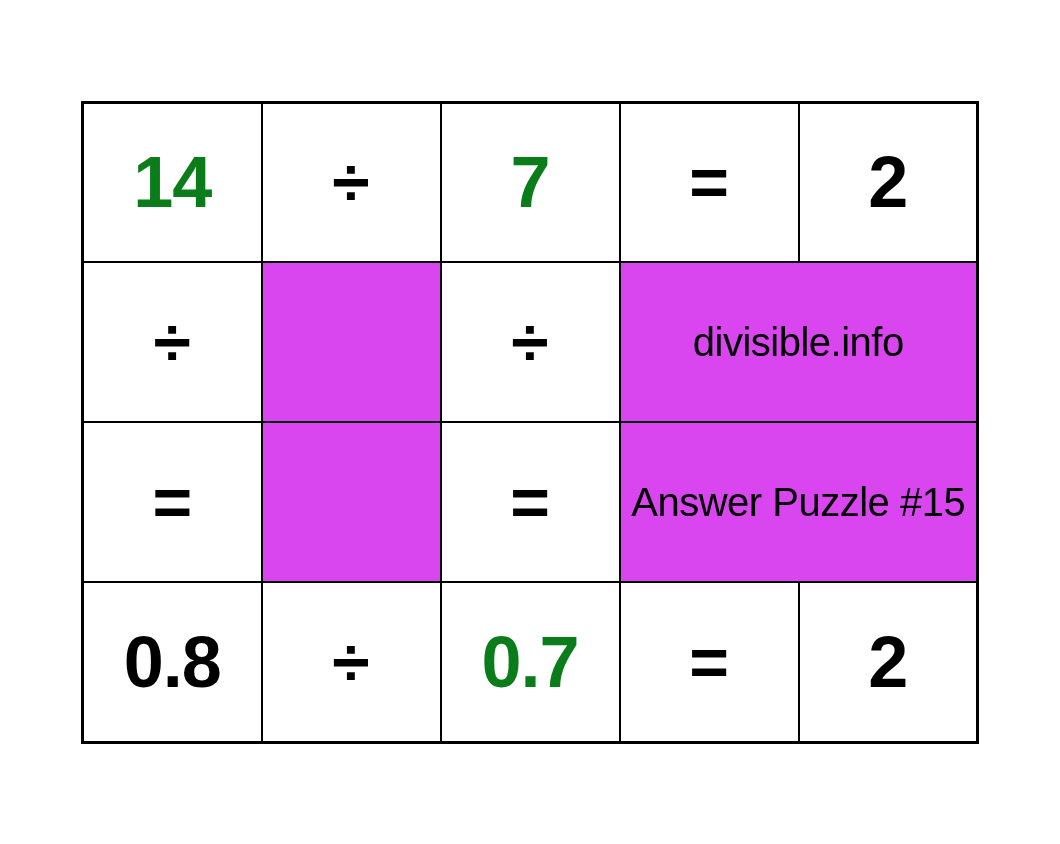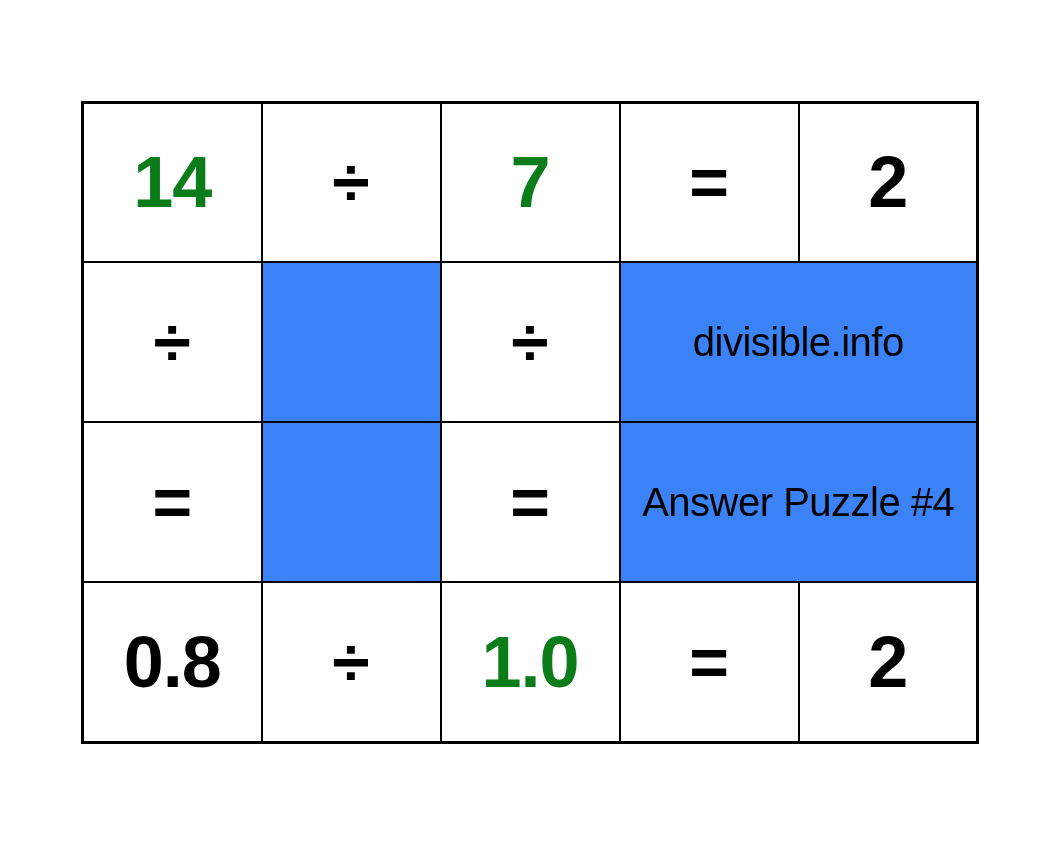--- a/index.html
+++ b/index.html
@@ -36,21 +36,21 @@
   }
   .num.green {
     color: #0a7d1a;
   }
   .op {
     font-size: 68px;
     font-weight: 600;
     color: #000;
   }
   .shaded {
-    background: #3b82f6;
+    background: #d946ef;
   }
   .label {
     font-size: 40px;
     font-weight: 400;
     color: #000;
     line-height: 1.2;
     letter-spacing: -0.5px;
   }
 </style>
 </head>
@@ -68,23 +68,23 @@
   <tr>
     <td><span class="op">÷</span></td>
     <td class="shaded"></td>
     <td><span class="op">÷</span></td>
     <td class="shaded" colspan="2"><span class="label">divisible.info</span></td>
   </tr>
   <tr>
     <td><span class="op">=</span></td>
     <td class="shaded"></td>
     <td><span class="op">=</span></td>
-    <td class="shaded" colspan="2"><span class="label">Answer Puzzle #4</span></td>
+    <td class="shaded" colspan="2"><span class="label">Answer Puzzle #15</span></td>
   </tr>
   <tr>
     <td><span class="num">0.8</span></td>
     <td><span class="op">÷</span></td>
-    <td><span class="num green">1.0</span></td>
+    <td><span class="num green">0.7</span></td>
     <td><span class="op">=</span></td>
     <td><span class="num">2</span></td>
   </tr>
 </tbody>
   </table>
 
 </body></html>

